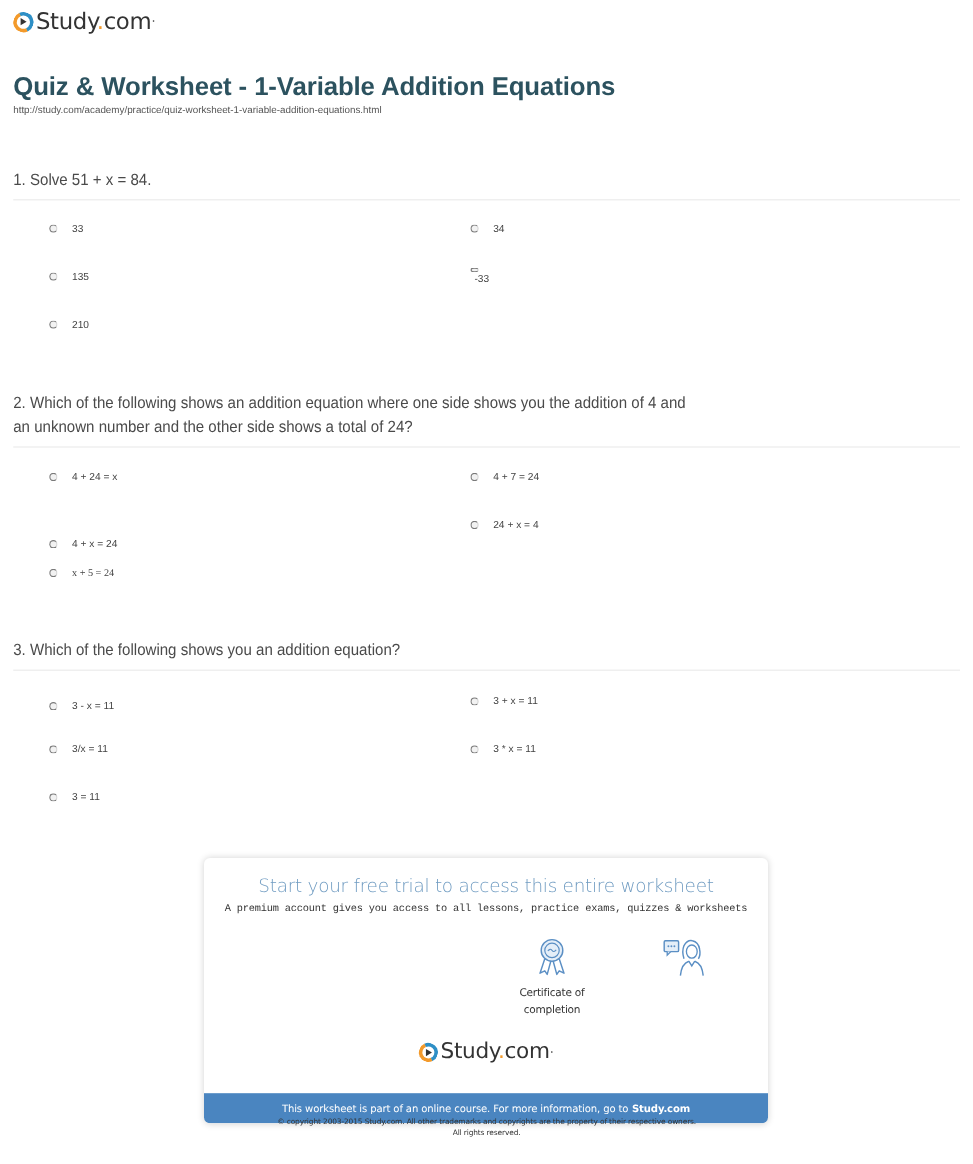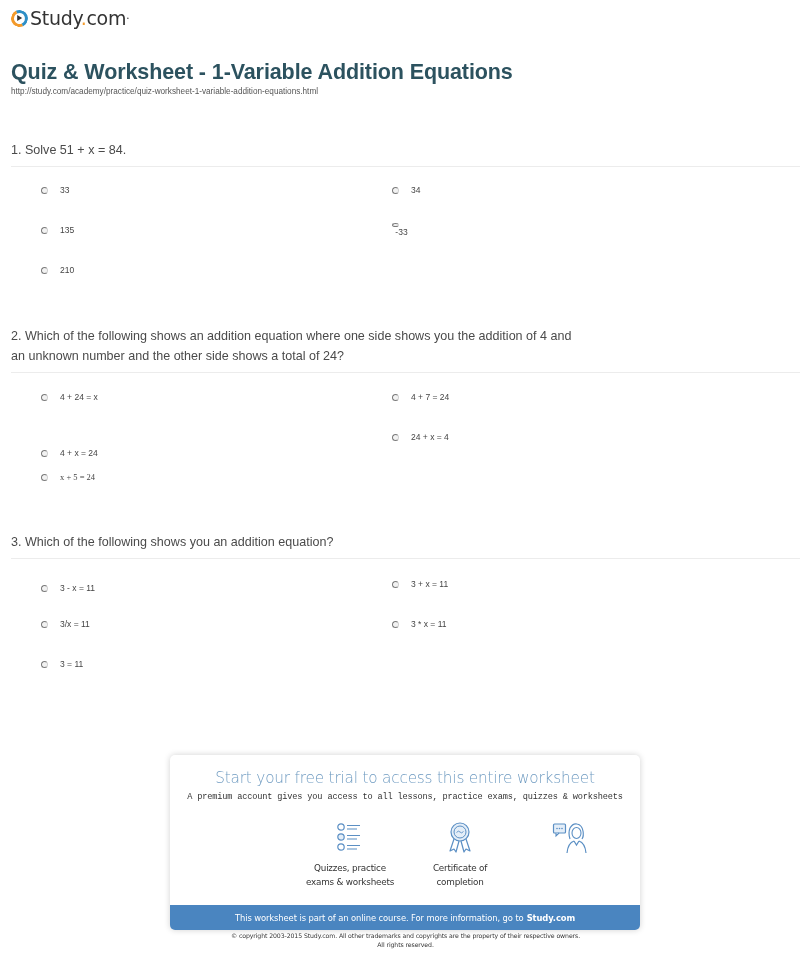--- a/index.html
+++ b/index.html
@@ -17,21 +17,21 @@
   .page-url { position: absolute; left: 11px; top: 87px; font-size: 8.2px; color: #555; }
 
   .question { position: absolute; left: 11px; width: 789px; }
   .q-text { font-size: 13.5px; color: #4a4a4a; line-height: 20px; transform: scaleX(0.93); transform-origin: left; white-space: nowrap; }
   .q-divider { height: 1px; background: #ececec; margin-top: 6px; width: 789px; }
   .options { position: relative; }
   .option { position: absolute; display: flex; align-items: center; height: 14px; }
   .radio { width: 7px; height: 7px; border-radius: 50%; border: 1.5px solid #7a7a7a; border-right-color: #cfcfcf; background: #f2f2f2; margin-right: 12px; }
   .opt-label { font-size: 8.5px; color: #444; }
 
-  .promo { position: absolute; left: 170px; top: 755px; width: 470px; height: 175px; border-radius: 5px; background: #fff; box-shadow: 0 0 6px rgba(0,0,0,0.18); overflow: hidden; }
+  .promo { position: absolute; left: 170px; top: 715px; width: 470px; height: 221px; border-radius: 5px; background: #fff; box-shadow: 0 0 6px rgba(0,0,0,0.18); overflow: hidden; }
   .promo-title { position: absolute; top: 14px; left: 0; width: 100%; text-align: center; font-family: "DejaVu Sans", sans-serif; font-size: 15.3px; color: #6f9bc1; font-weight: 300; letter-spacing: -0.2px; }
   .promo-sub { position: absolute; top: 37px; left: 0; width: 100%; text-align: center; font-family: Liberation Mono, monospace; font-size: 8.6px; color: #333; letter-spacing: -0.15px; }
   .features { position: absolute; top: 66px; left: 10px; width: 450px; height: 80px; }
   .feature { position: absolute; width: 120px; text-align: center; }
   .feature svg { display: block; margin: 0 auto; }
   .feature-label { margin-top: 6px; font-family: "DejaVu Sans", sans-serif; font-size: 8.8px; color: #333; line-height: 14px; letter-spacing: -0.2px; }
   .promo-logo { position: absolute; top: 151px; left: 0; width: 100%; display: flex; justify-content: center; align-items: center; }
   .promo-logo .logo-mark { width: 16px; height: 16px; }
   .promo-logo .logo-text { font-size: 18px; }
   .promo-bar { position: absolute; left: 0; bottom: 0; width: 100%; height: 25px; background: #4a85c0; color: #fff; font-family: "DejaVu Sans", sans-serif; font-size: 8.4px; display: flex; align-items: center; justify-content: center; letter-spacing: -0.1px; margin-top: 45px; }
@@ -131,32 +131,20 @@
         <span class="opt-label">3 = 11</span>
       </label>
   </div>
 </div>
 
 <div class="promo">
   <div class="promo-title">Start your free trial to access this entire worksheet</div>
   <div class="promo-sub">A premium account gives you access to all lessons, practice exams, quizzes &amp; worksheets</div>
 
   <div class="features">
-    <div class="feature" style="left:110px;">
-      <svg width="36" height="34" viewBox="0 0 36 34">
-        <circle cx="9" cy="6" r="3.2" fill="none" stroke="#5b8fc4" stroke-width="1.2"></circle>
-        <circle cx="9" cy="16" r="3.2" fill="#e4eef8" stroke="#5b8fc4" stroke-width="1.2"></circle>
-        <circle cx="9" cy="26" r="3.2" fill="none" stroke="#5b8fc4" stroke-width="1.2"></circle>
-        <path d="M15 4.5 H28 M15 8 H25 M15 14.5 H28 M15 18 H25 M15 24.5 H28 M15 28 H25" stroke="#5b8fc4" stroke-width="1.2"></path>
-      </svg>
-      <div class="feature-label">
-          <div>Quizzes, practice</div>
-          <div>exams &amp; worksheets</div>
-        </div>
-    </div>
     <div class="feature" style="left:220px;">
       <svg width="36" height="34" viewBox="0 0 36 34">
         <circle cx="18" cy="11" r="9" fill="#e4eef8" stroke="#5b8fc4" stroke-width="1.2"></circle>
         <circle cx="18" cy="11" r="6" fill="none" stroke="#5b8fc4" stroke-width="1"></circle>
         <path d="M14.5 11.5 Q16.5 9 18 11 T21.5 10.5" fill="none" stroke="#5b8fc4" stroke-width="0.9"></path>
         <path d="M12 18 L8 30 L12 28 L14 31 L17 20 M24 18 L28 30 L24 28 L22 31 L19 20" fill="none" stroke="#5b8fc4" stroke-width="1.2" stroke-linejoin="round"></path>
       </svg>
       <div class="feature-label">
           <div>Certificate of</div>
           <div>completion</div>

